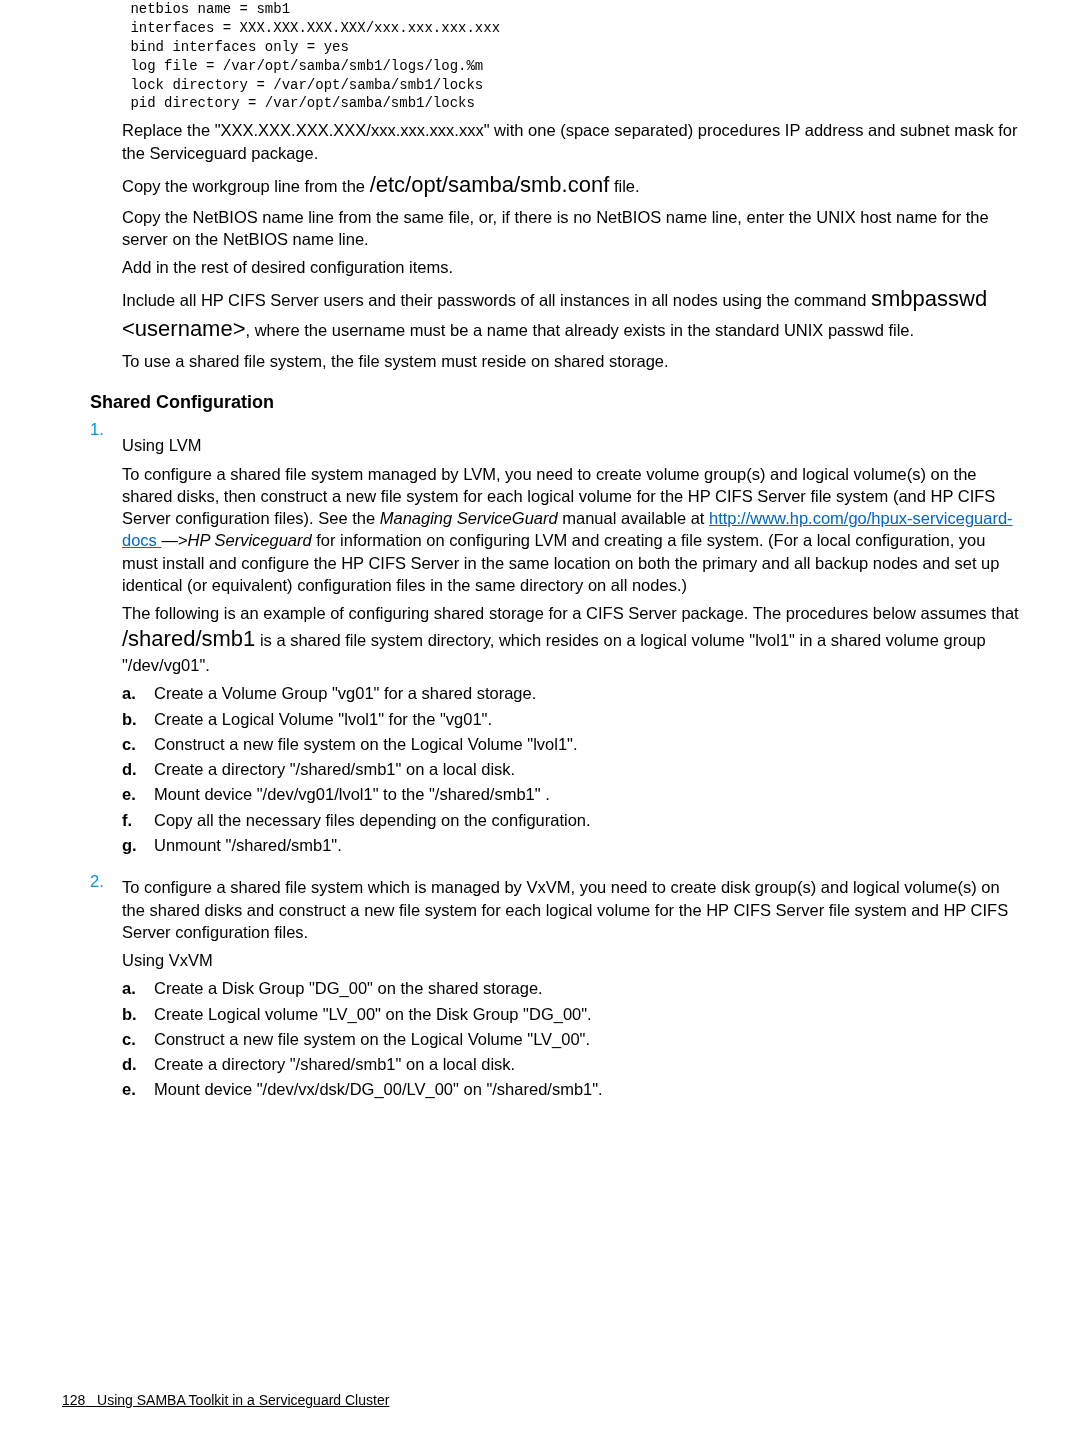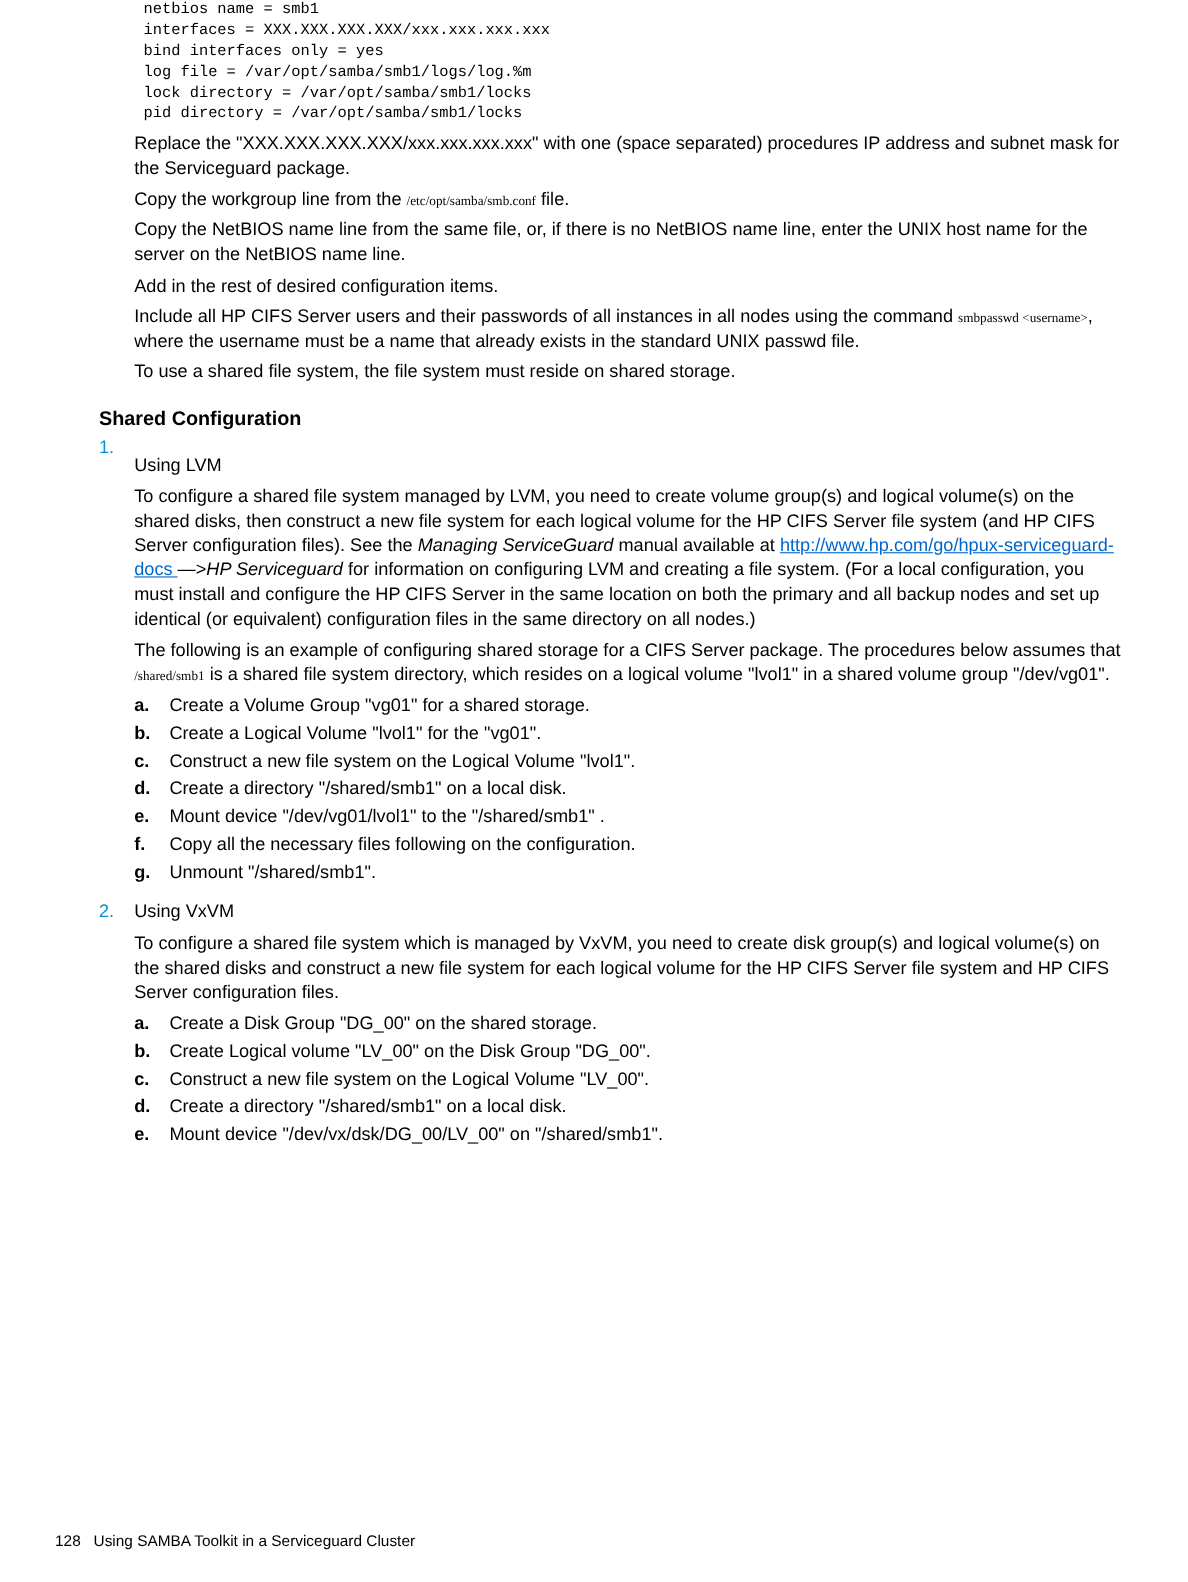--- a/index.html
+++ b/index.html
@@ -7,22 +7,22 @@
     font-family: Arial, Helvetica, sans-serif;
     font-size: 16.5px;
     line-height: 1.35;
     margin: 0;
     padding: 0 60px 40px 90px;
     color: #000;
     width: 1080px;
     box-sizing: border-box;
   }
   .mono {
-    font-family: Liberation Serif, serif;
-    font-size: 12px;
+    font-family: Liberation Sans, sans-serif;
+    font-size: 22px;
   }
   pre.code {
     font-family: "Courier New", monospace;
     font-size: 14px;
     margin: 0 0 6px 32px;
     white-space: pre;
     line-height: 1.35;
   }
   p.body { margin: 6px 0 6px 32px; }
   h3.section {
@@ -56,22 +56,23 @@
     column-gap: 0;
     margin: 3px 0;
   }
   ol.alpha > li > .amark { font-weight: bold; }
   .inner p { margin: 6px 0; }
   a.link { color: #0066cc; text-decoration: underline; }
   .italic { font-style: italic; }
   .footer {
     position: absolute;
     bottom: 28px;
-    left: 50px;
+    left: 62px;
     font-size: 14px;
+    text-decoration: underline;
   }
 </style>
 </head>
 <body>
 
 <pre class="code"> netbios name = smb1
  interfaces = XXX.XXX.XXX.XXX/xxx.xxx.xxx.xxx
  bind interfaces only = yes
  log file = /var/opt/samba/smb1/logs/log.%m
  lock directory = /var/opt/samba/smb1/locks
@@ -122,35 +123,35 @@
         <li>
             <span class="amark">d.</span>
             <span>Create a directory "/shared/smb1" on a local disk.</span>
           </li>
         <li>
             <span class="amark">e.</span>
             <span>Mount device "/dev/vg01/lvol1" to the "/shared/smb1" .</span>
           </li>
         <li>
             <span class="amark">f.</span>
-            <span>Copy all the necessary files following on the configuration.</span>
+            <span>Copy all the necessary files depending on the configuration.</span>
           </li>
         <li>
             <span class="amark">g.</span>
             <span>Unmount "/shared/smb1".</span>
           </li>
       </ol>
     </div>
   </li>
 
   <li>
     <span class="marker">2.</span>
     <div class="inner">
+      <p>To configure a shared file system which is managed by VxVM, you need to create disk group(s) and logical volume(s) on the shared disks and construct a new file system for each logical volume for the HP CIFS Server file system and HP CIFS Server configuration files.</p>
       <p style="margin-top:0">Using VxVM</p>
-      <p>To configure a shared file system which is managed by VxVM, you need to create disk group(s) and logical volume(s) on the shared disks and construct a new file system for each logical volume for the HP CIFS Server file system and HP CIFS Server configuration files.</p>
       <ol class="alpha">
         <li>
             <span class="amark">a.</span>
             <span>Create a Disk Group "DG_00" on the shared storage.</span>
           </li>
         <li>
             <span class="amark">b.</span>
             <span>Create Logical volume "LV_00" on the Disk Group "DG_00".</span>
           </li>
         <li>

